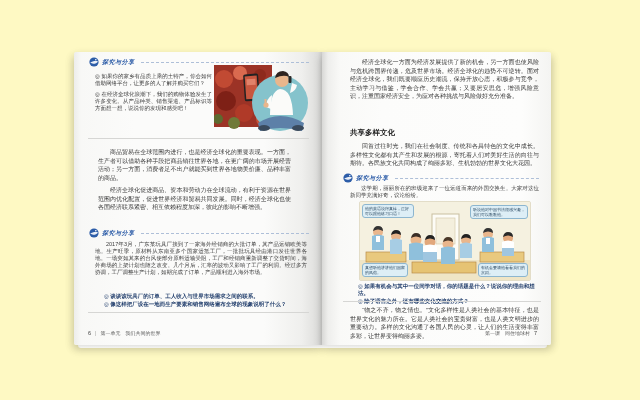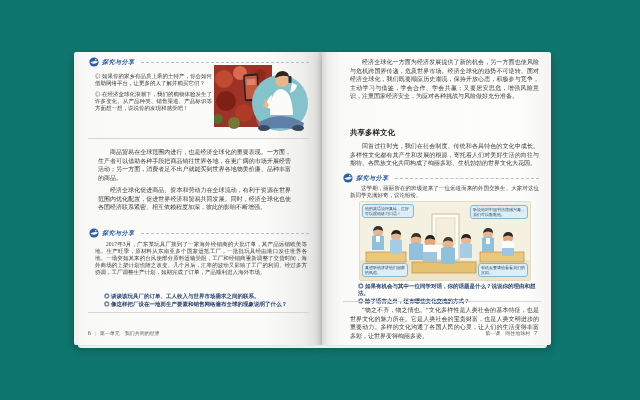--- a/index.html
+++ b/index.html
@@ -1,17 +1,17 @@
 <!DOCTYPE html>
 <html><head>
 <meta charset="utf-8">
 <style>
   html,body{margin:0;padding:0;}
   body{background:#ffffff;font-family:"Liberation Sans","DejaVu Sans",sans-serif;}
-  .canvas{position:relative;width:640px;height:400px;background:#0f766e;overflow:hidden;font-family:Liberation Serif, serif;}
+  .canvas{position:relative;width:640px;height:400px;background:#fef9c3;overflow:hidden;}
 
   .book{position:absolute;left:74px;top:52px;width:477px;height:293px;}
   .page{position:absolute;top:0;height:293px;}
   .page-left{
     left:0;width:248px;border-radius:2px 0 0 2px;
     background:linear-gradient(to right,#ededeb 0px,#f8f8f6 7px,#fbfbfa 60px,#fbfbfa 190px,#efefed 228px,#dededc 244px,#cfcfcd 248px);
     box-shadow:0 4px 10px rgba(0,0,0,0.18), -2px 4px 8px rgba(0,0,0,0.08);
   }
   .page-right{
     left:248px;width:229px;border-radius:0 2px 2px 0;

